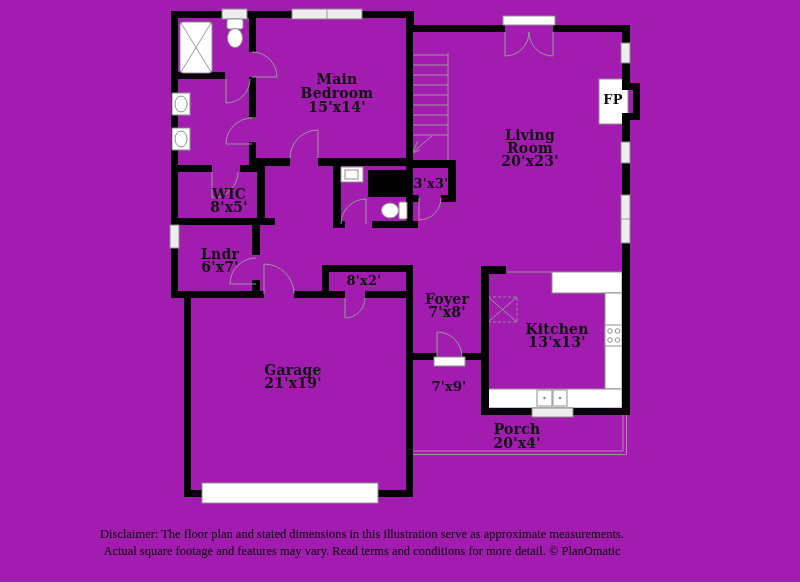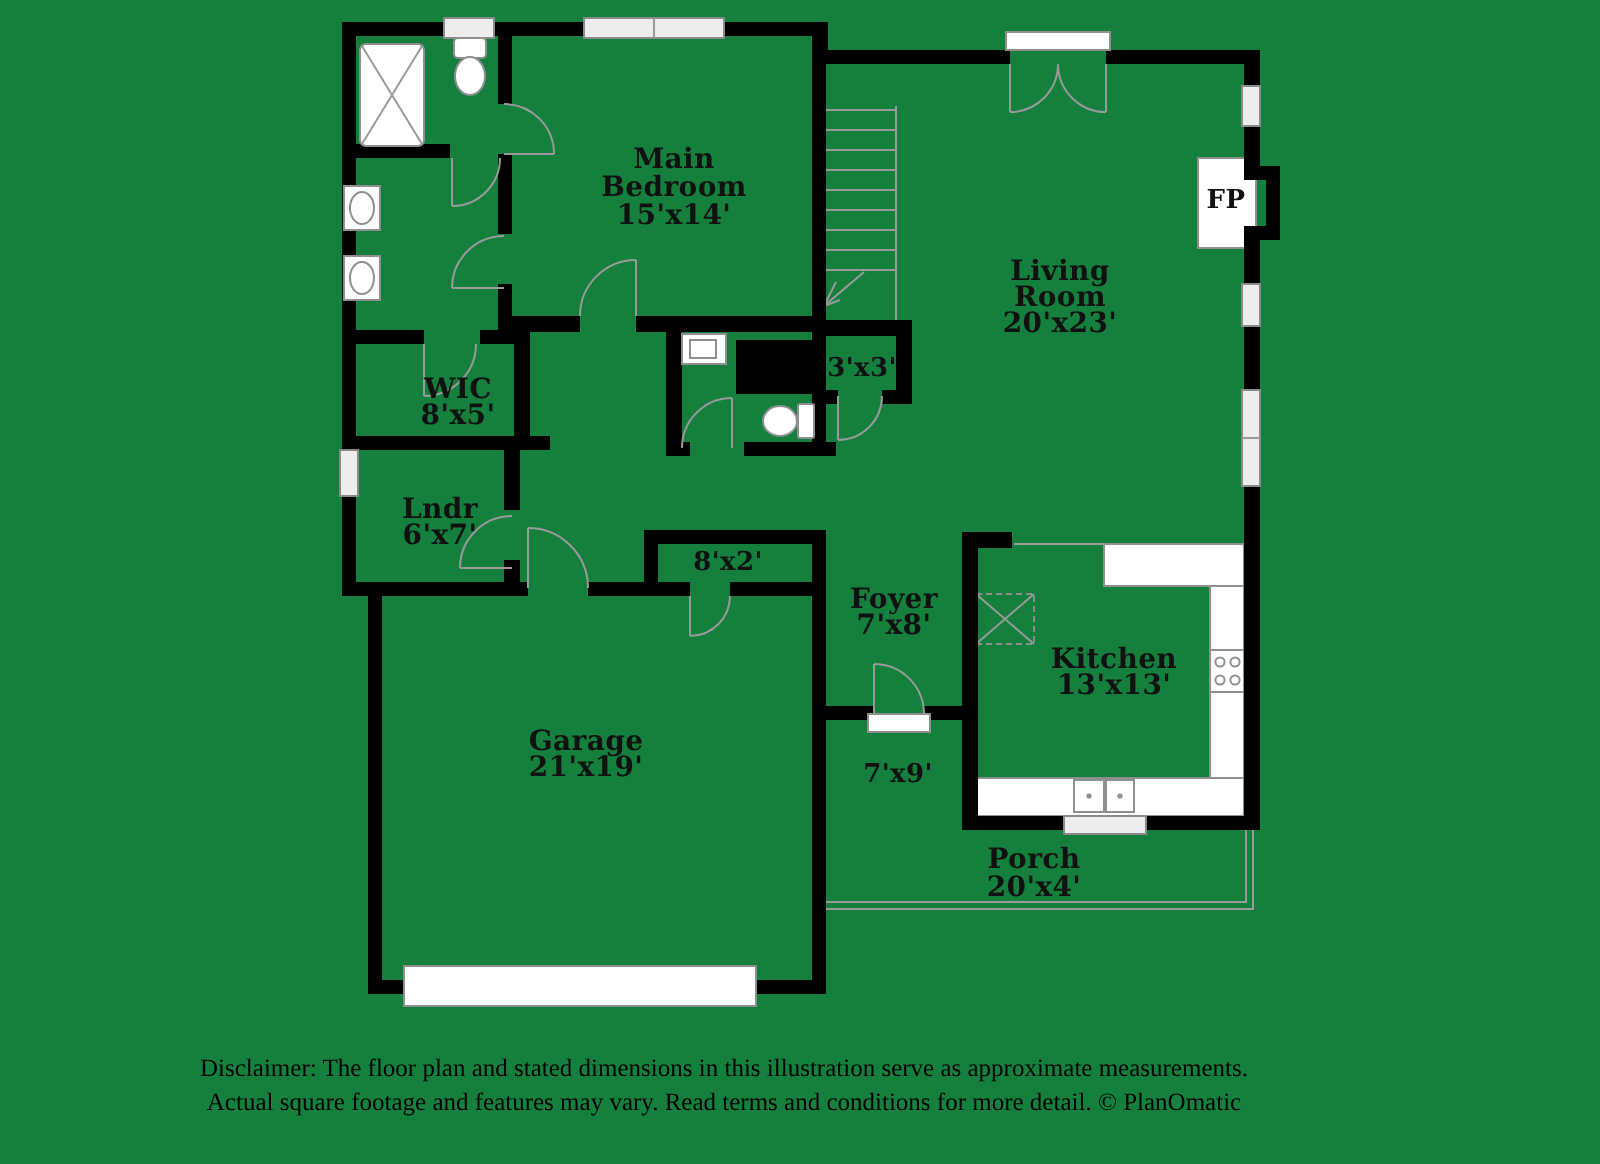--- a/index.html
+++ b/index.html
@@ -1,17 +1,17 @@
 <!DOCTYPE html>
 <html><head>
 <meta charset="utf-8">
 <title>Floor Plan</title>
 <style>
   html,body{margin:0;padding:0;background:#ffffff;}
-  .page{position:relative;width:800px;height:582px;background:#15803d;overflow:hidden;
+  .page{position:relative;width:800px;height:582px;background:#a21caf;overflow:hidden;
         font-family:"DejaVu Serif", serif;}
   svg{display:block;}
   .room-label{font-family:"DejaVu Serif", serif;font-weight:bold;fill:#111111;
               font-size:14px;letter-spacing:.2px;}
   .room-label.small{font-size:13px;}
   .disclaimer{font-family:"Liberation Serif", serif;font-size:12.5px;fill:#000000;}
   .wall{fill:#000000;stroke:none;}
   .win{fill:#ededed;stroke:#8a8a8a;stroke-width:1;}
   .door{stroke:#9a9a9a;stroke-width:1;fill:none;}
   .fix{stroke:#8f8f8f;stroke-width:1;fill:#ffffff;}

